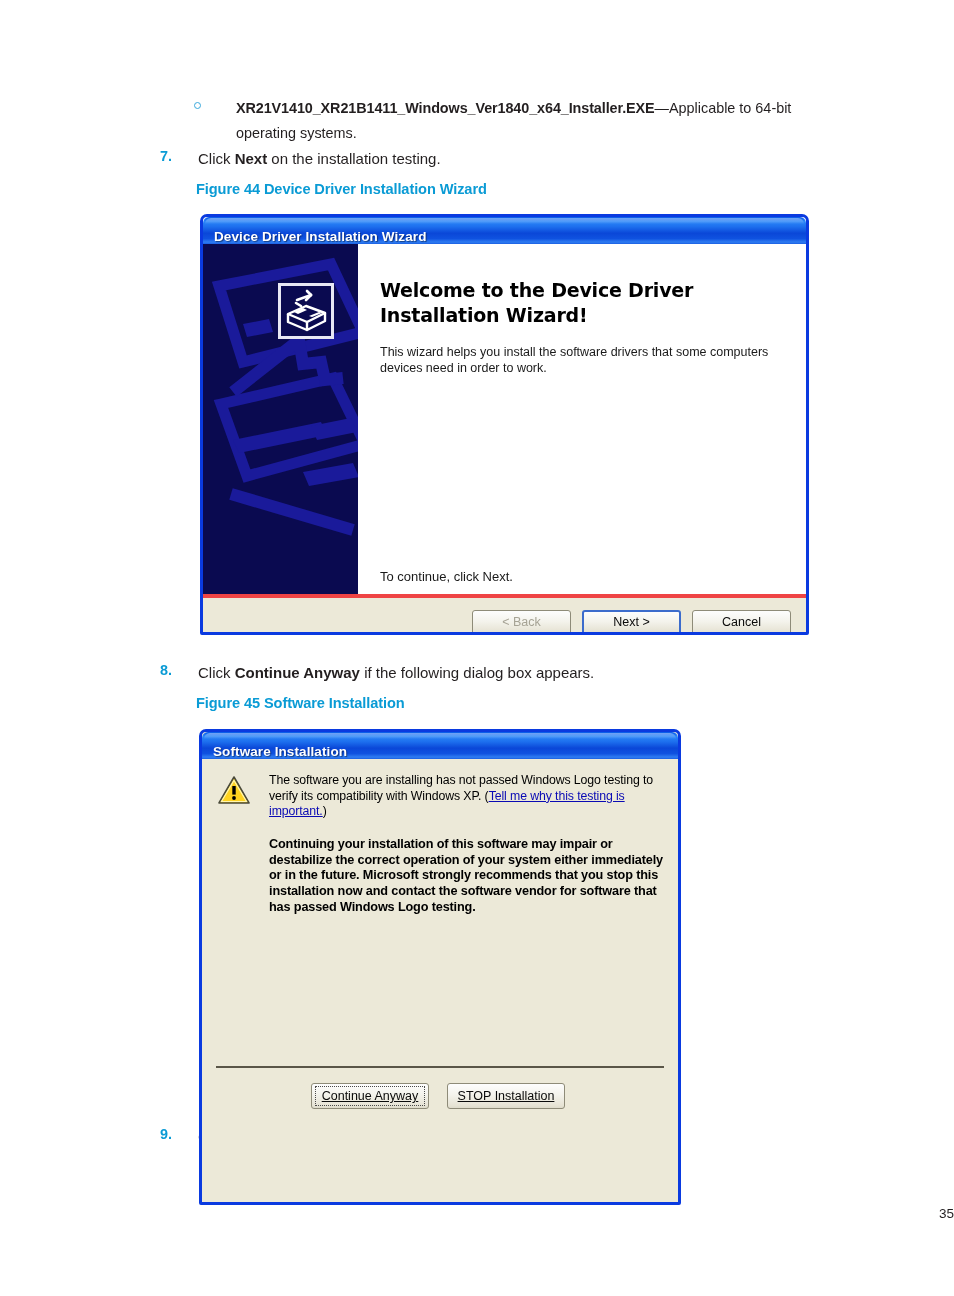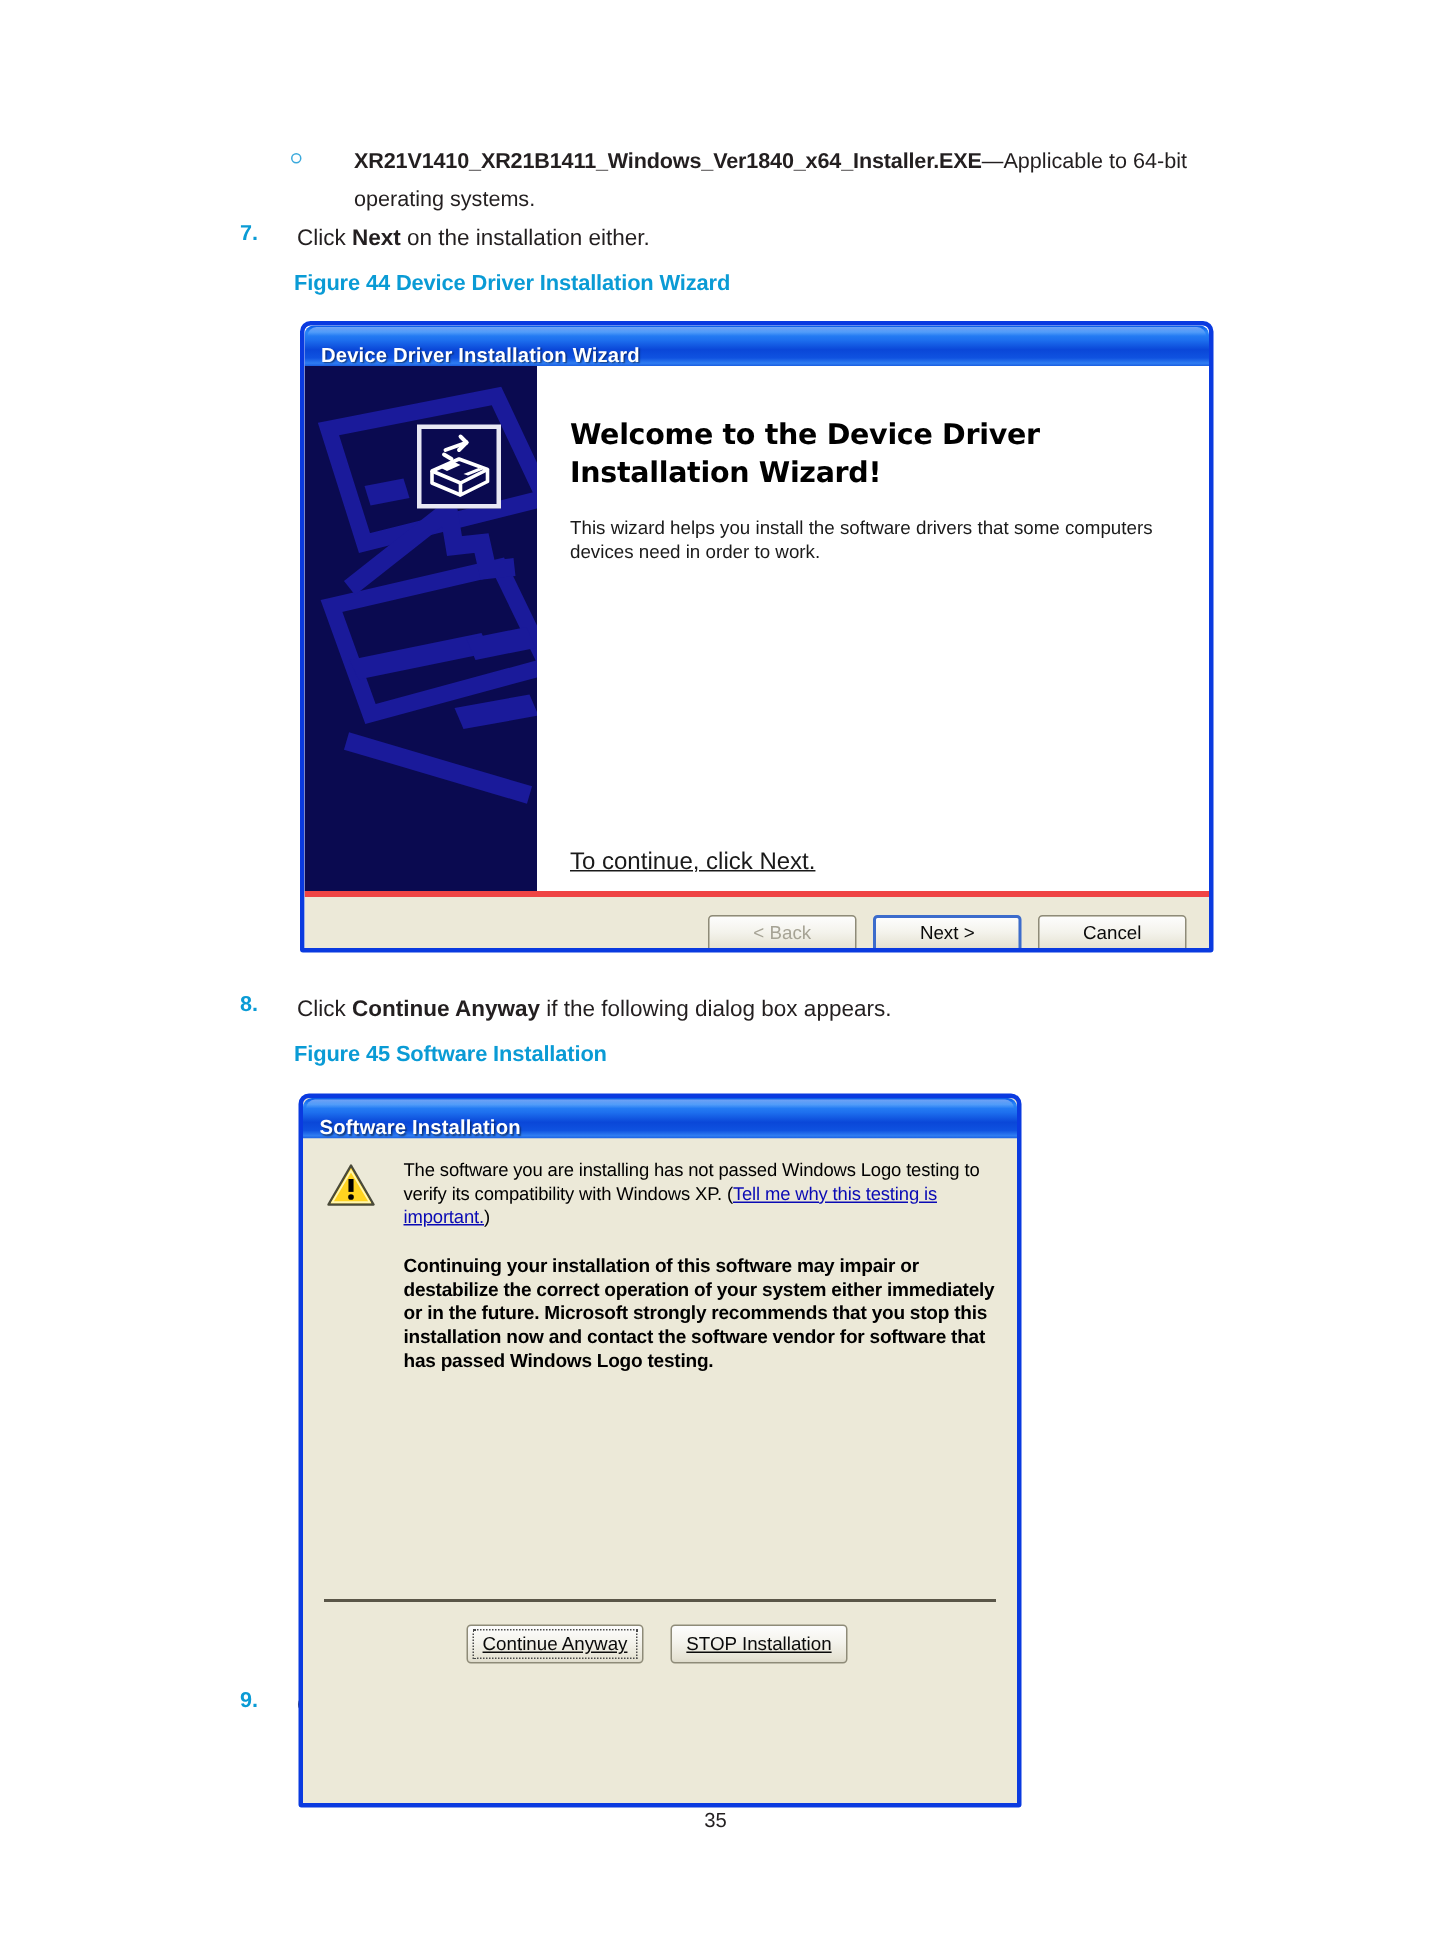--- a/index.html
+++ b/index.html
@@ -64,21 +64,21 @@
     font-weight: bold;
     font-size: 14.6px;
     letter-spacing: -0.1px;
   }
 
   .page-number {
     position: absolute;
     left: 0;
     right: 0;
     top: 1206px;
-    text-align: center;
+    text-align: right;
     font-size: 13.5px;
     color: #231f20;
   }
 
   
   .xp-dialog {
     position: absolute;
     box-sizing: border-box;
     background: #ece9d8;
     border: 3px solid #0a3ae0;
@@ -171,23 +171,22 @@
   .wiz-desc {
     margin-top: 16px;
     font-size: 12.5px;
     color: #1a1a1a;
     line-height: 16px;
   }
   .wiz-continue {
     position: absolute;
     left: 22px;
     bottom: 10px;
-    font-size: 16px;
+    font-size: 13px;
     color: #1a1a1a;
-    text-decoration: underline;
   }
   .wiz-footer {
     height: 52px;
     background: #ece9d8;
     border-top: 4px solid #ef4444;
     display: flex;
     align-items: center;
     justify-content: flex-end;
     padding-right: 15px;
     gap: 11px;
@@ -290,21 +289,21 @@
 
 <div class="bullet-row">
   <div class="bullet-marker"></div>
   <div class="bullet-text">
     <b>XR21V1410_XR21B1411_Windows_Ver1840_x64_Installer.EXE</b><span>—Applicable to 64-bit operating systems.</span>
   </div>
 </div>
 
 <div class="step-row" style="left:160px; top:148px;">
   <span class="step-num">7.</span>
-  <span class="step-text"><span>Click </span><b>Next</b><span> on the installation either.</span></span>
+  <span class="step-text"><span>Click </span><b>Next</b><span> on the installation testing.</span></span>
 </div>
 
 <div class="fig-caption" style="left:196px; top:181px;">Figure 44 Device Driver Installation Wizard</div>
 
 <div class="step-row" style="left:160px; top:662px;">
   <span class="step-num">8.</span>
   <span class="step-text"><span>Click </span><b>Continue Anyway</b><span> if the following dialog box appears.</span></span>
 </div>
 
 <div class="fig-caption" style="left:196px; top:695px;">Figure 45 Software Installation</div>

